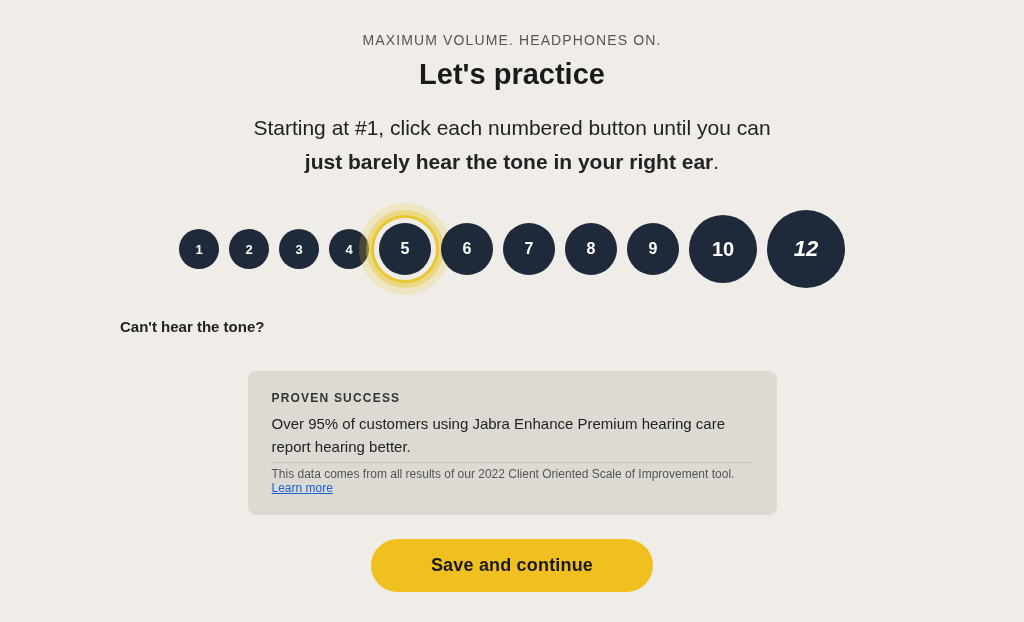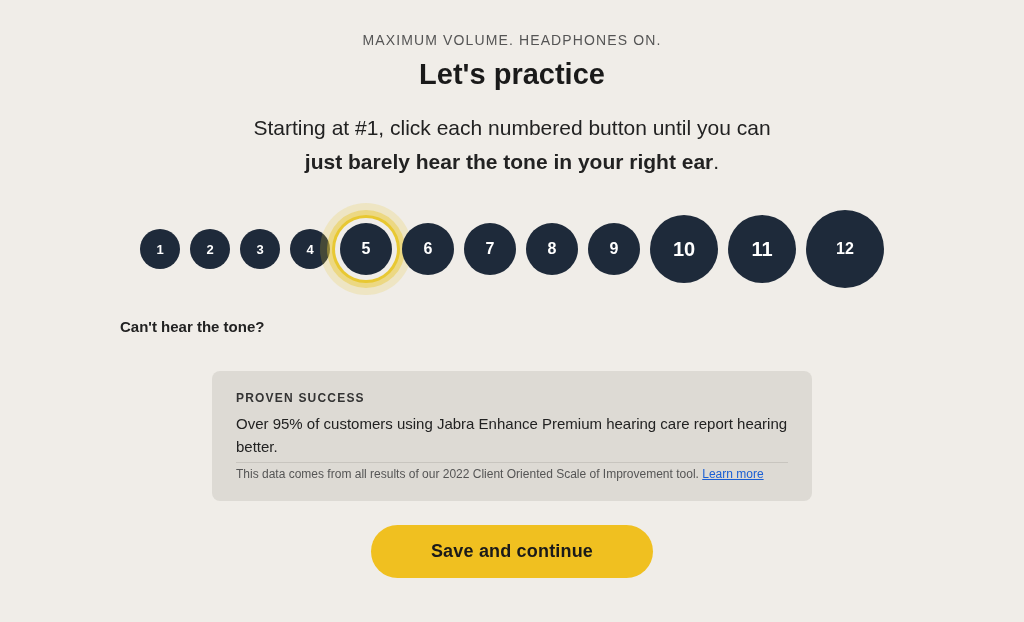--- a/index.html
+++ b/index.html
@@ -83,40 +83,41 @@
 
     .num-btn.large {
       width: 68px;
       height: 68px;
       font-size: 20px;
     }
 
     .num-btn.xlarge {
       width: 78px;
       height: 78px;
-      font-size: 16px;
+      font-size: 22px;
+      font-style: italic;
     }
 
     .hint-section {
       align-self: flex-start;
       margin-left: 100px;
       margin-bottom: 30px;
     }
 
     .hint-section p {
       font-size: 15px;
       color: #222;
       margin-bottom: 6px;
     }
 
     .promo-card {
       background-color: #dddad4;
       border-radius: 8px;
       padding: 20px 24px;
-      width: 600px;
+      width: 529px;
       margin-bottom: 24px;
     }
 
     .promo-card .promo-title {
       font-size: 12px;
       font-weight: 700;
       letter-spacing: 0.1em;
       text-transform: uppercase;
       color: #333;
       margin-bottom: 8px;
@@ -169,21 +170,20 @@
   <button class="num-btn small">1</button>
   <button class="num-btn small">2</button>
   <button class="num-btn small">3</button>
   <button class="num-btn small">4</button>
   <button class="num-btn active">5</button>
   <button class="num-btn">6</button>
   <button class="num-btn">7</button>
   <button class="num-btn">8</button>
   <button class="num-btn">9</button>
   <button class="num-btn large">10</button>
-  <button class="num-btn large">11</button>
   <button class="num-btn xlarge">12</button>
 </div>
 
 <div class="hint-section">
   <p>
     <strong>Can't hear the tone?</strong>
     <br>
   </p>
 </div>
 

